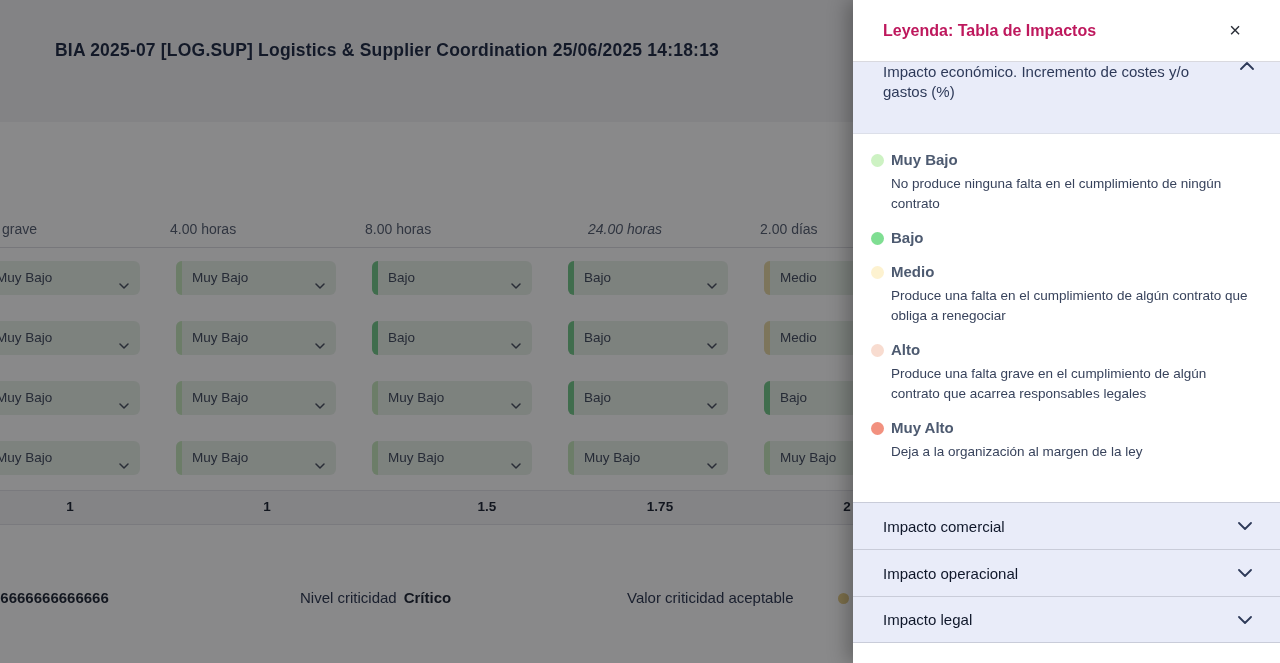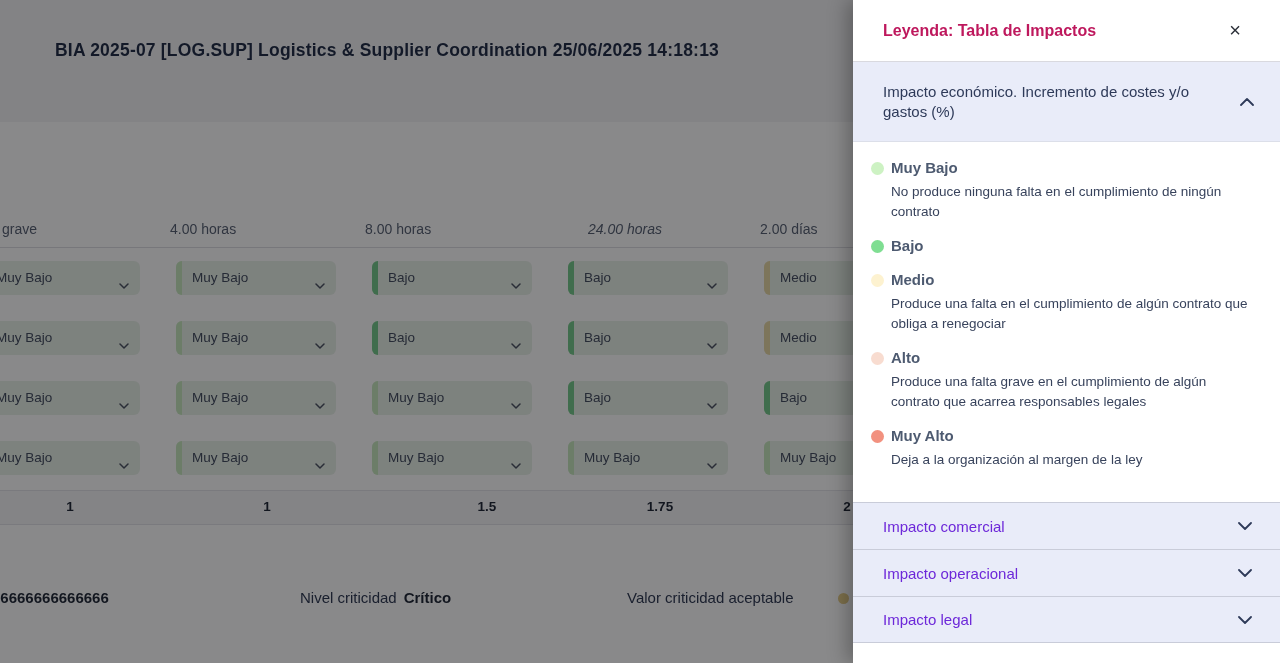--- a/index.html
+++ b/index.html
@@ -42,35 +42,35 @@
 
   
   .legend-panel { position:absolute; right:0; top:0; width:427px; height:663px; background:#ffffff;
     z-index:10; box-shadow:-6px 0 18px rgba(0,0,0,0.28); display:flex; flex-direction:column; }
   .panel-header { flex:none; height:62px; display:flex; align-items:center;
     padding:0 32px 0 30px; border-bottom:1px solid #d9d9df; }
   .panel-title { flex:1; font-size:16px; font-weight:700; color:#be185d; }
   .close-btn { width:26px; height:26px; display:flex; align-items:center; justify-content:center;
     font-size:20px; color:#2b2f38; cursor:pointer; }
 
-  .acc-expanded { flex:none; height:80px; background:#e9ecf9; display:flex; align-items:center;
+  .acc-expanded { flex:none; height:72px; background:#e9ecf9; display:flex; align-items:flex-start;
     padding:0 26px 0 30px; border-bottom:1px solid #dcdfe9; cursor:pointer; }
   .acc-expanded .acc-label { flex:1; font-size:15px; line-height:20px; color:#2e3a59; padding-right:14px; }
   .acc-chevron { flex:none; display:flex; }
 
   .legend-list { flex:1; overflow:hidden; padding:16px 24px 0 0; }
   .legend-item { position:relative; padding-left:38px; margin-bottom:14px; }
   .legend-dot { position:absolute; left:18px; top:4px; width:13px; height:13px; border-radius:50%; }
   .legend-label { font-size:15px; font-weight:700; color:#4d5a70; line-height:20px; }
   .legend-desc { font-size:13.5px; color:#38435c; line-height:20px; margin-top:4px; }
 
   .acc-collapsed { flex:none; height:47px; background:#e9ecf9; display:flex; align-items:center;
     padding:0 28px 0 30px; border-top:1px solid #c9ccd9; cursor:pointer; }
   .acc-collapsed:last-child { border-bottom:1px solid #c9ccd9; margin-bottom:20px; }
-  .acc-collapsed .acc-label { flex:1; font-size:15px; color:#6d28d9; }
+  .acc-collapsed .acc-label { flex:1; font-size:15px; color:#0f172a; }
 </style>
 </head>
 <body>
 
 <div class="underlay">
   <div class="topbar"></div>
   <div class="page-title">BIA 2025-07 [LOG.SUP] Logistics &amp; Supplier Coordination 25/06/2025 14:18:13</div>
 
   <div id="hdr-row">
       <span class="th h1">grave</span>

